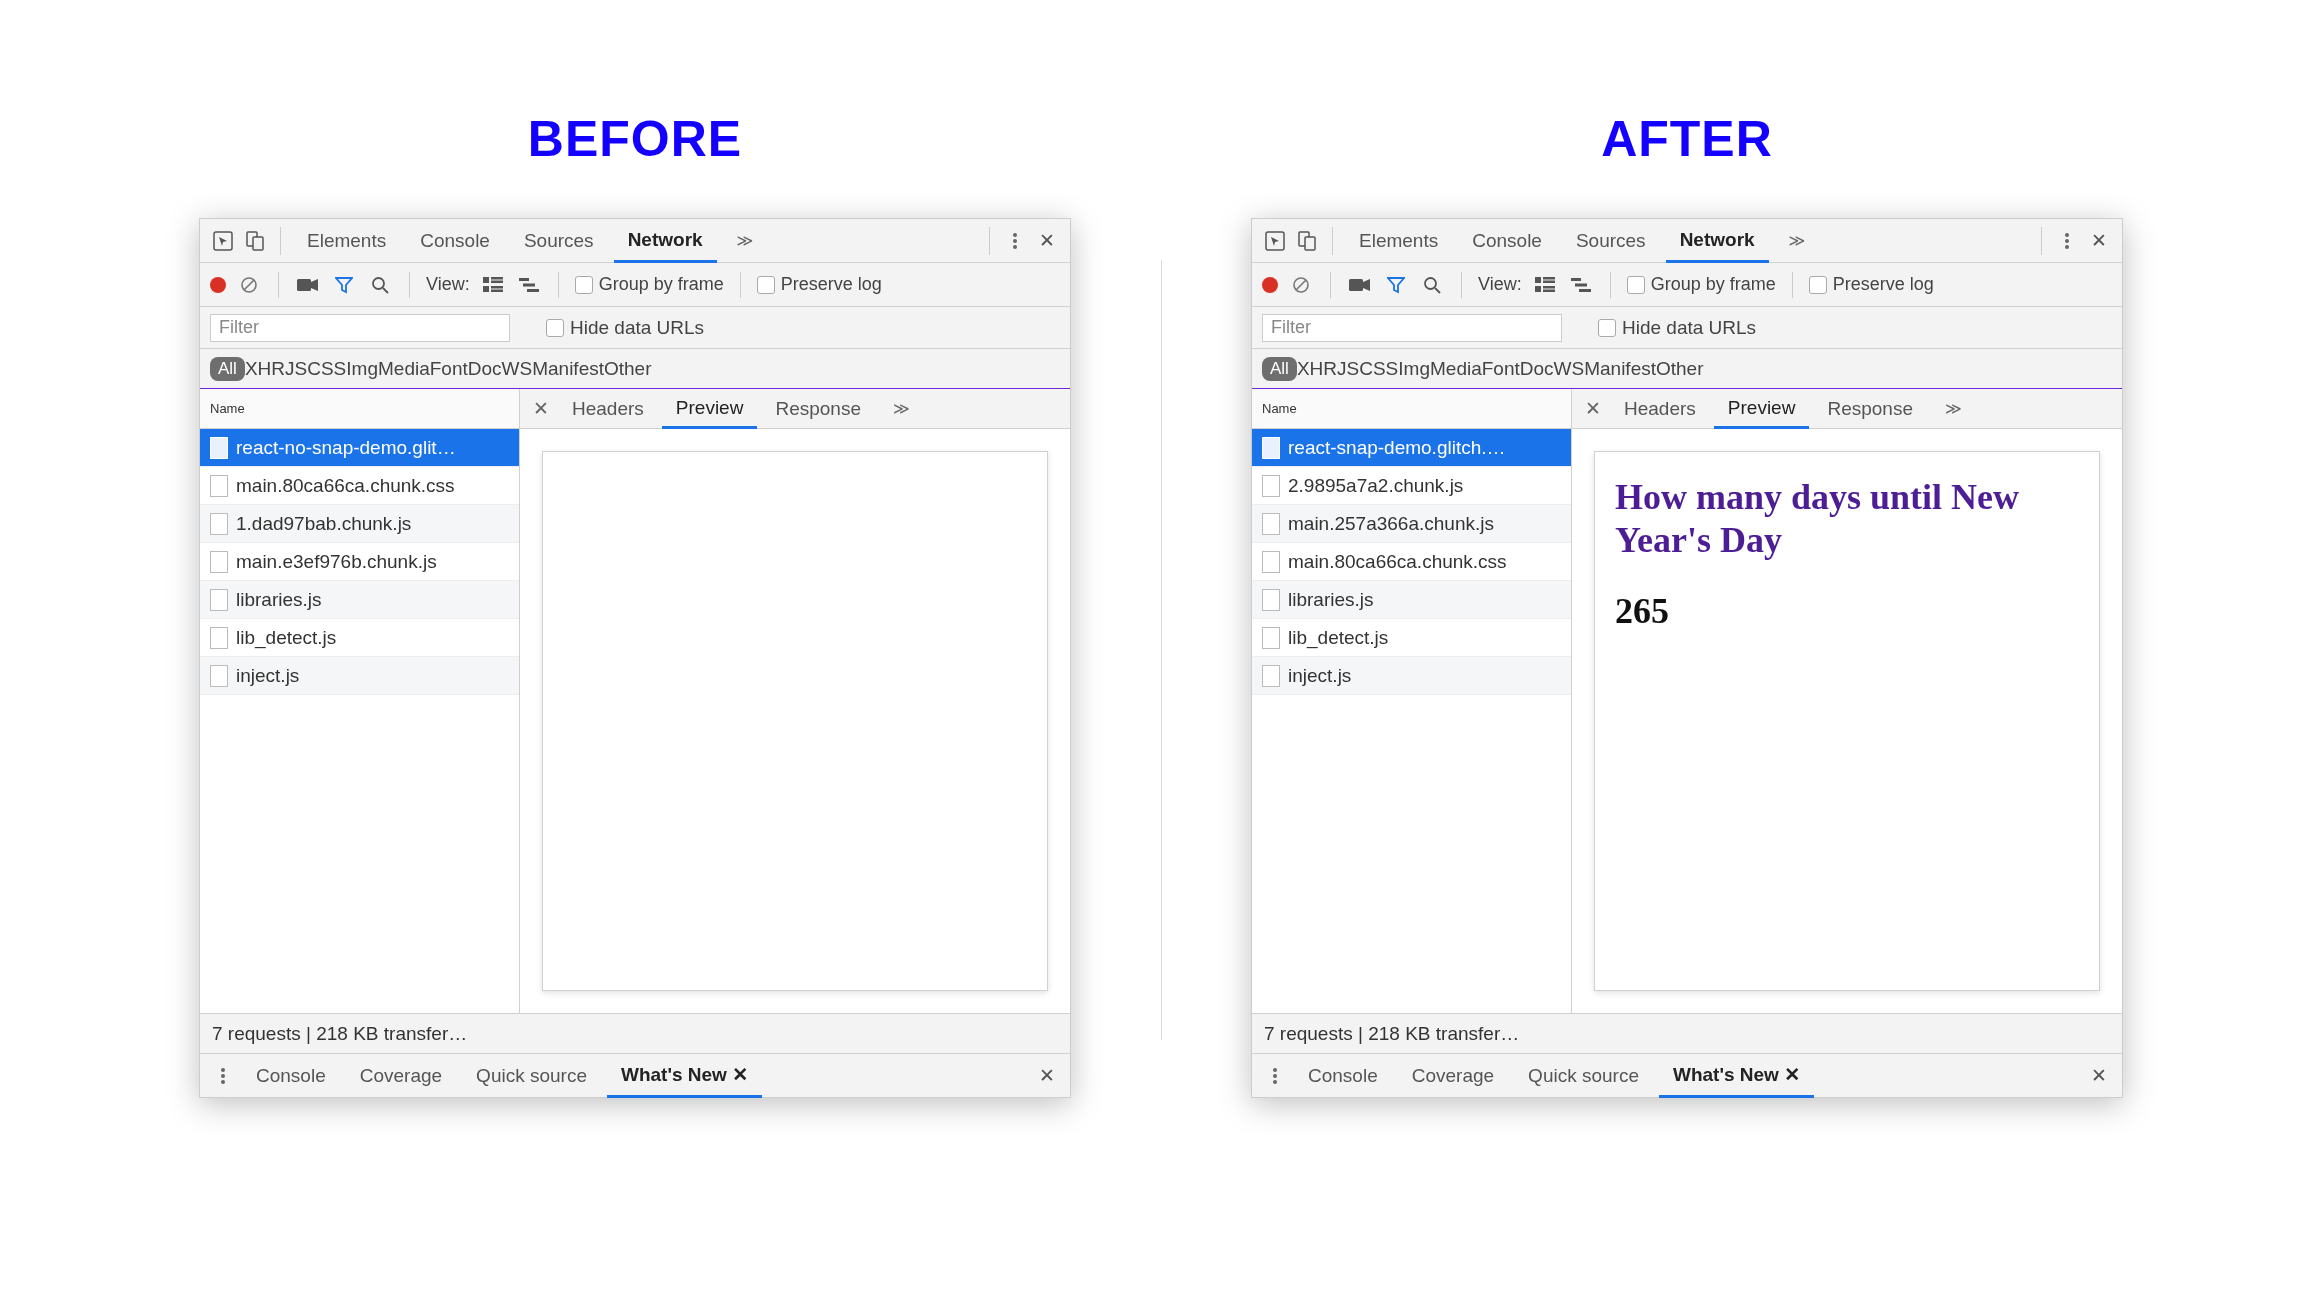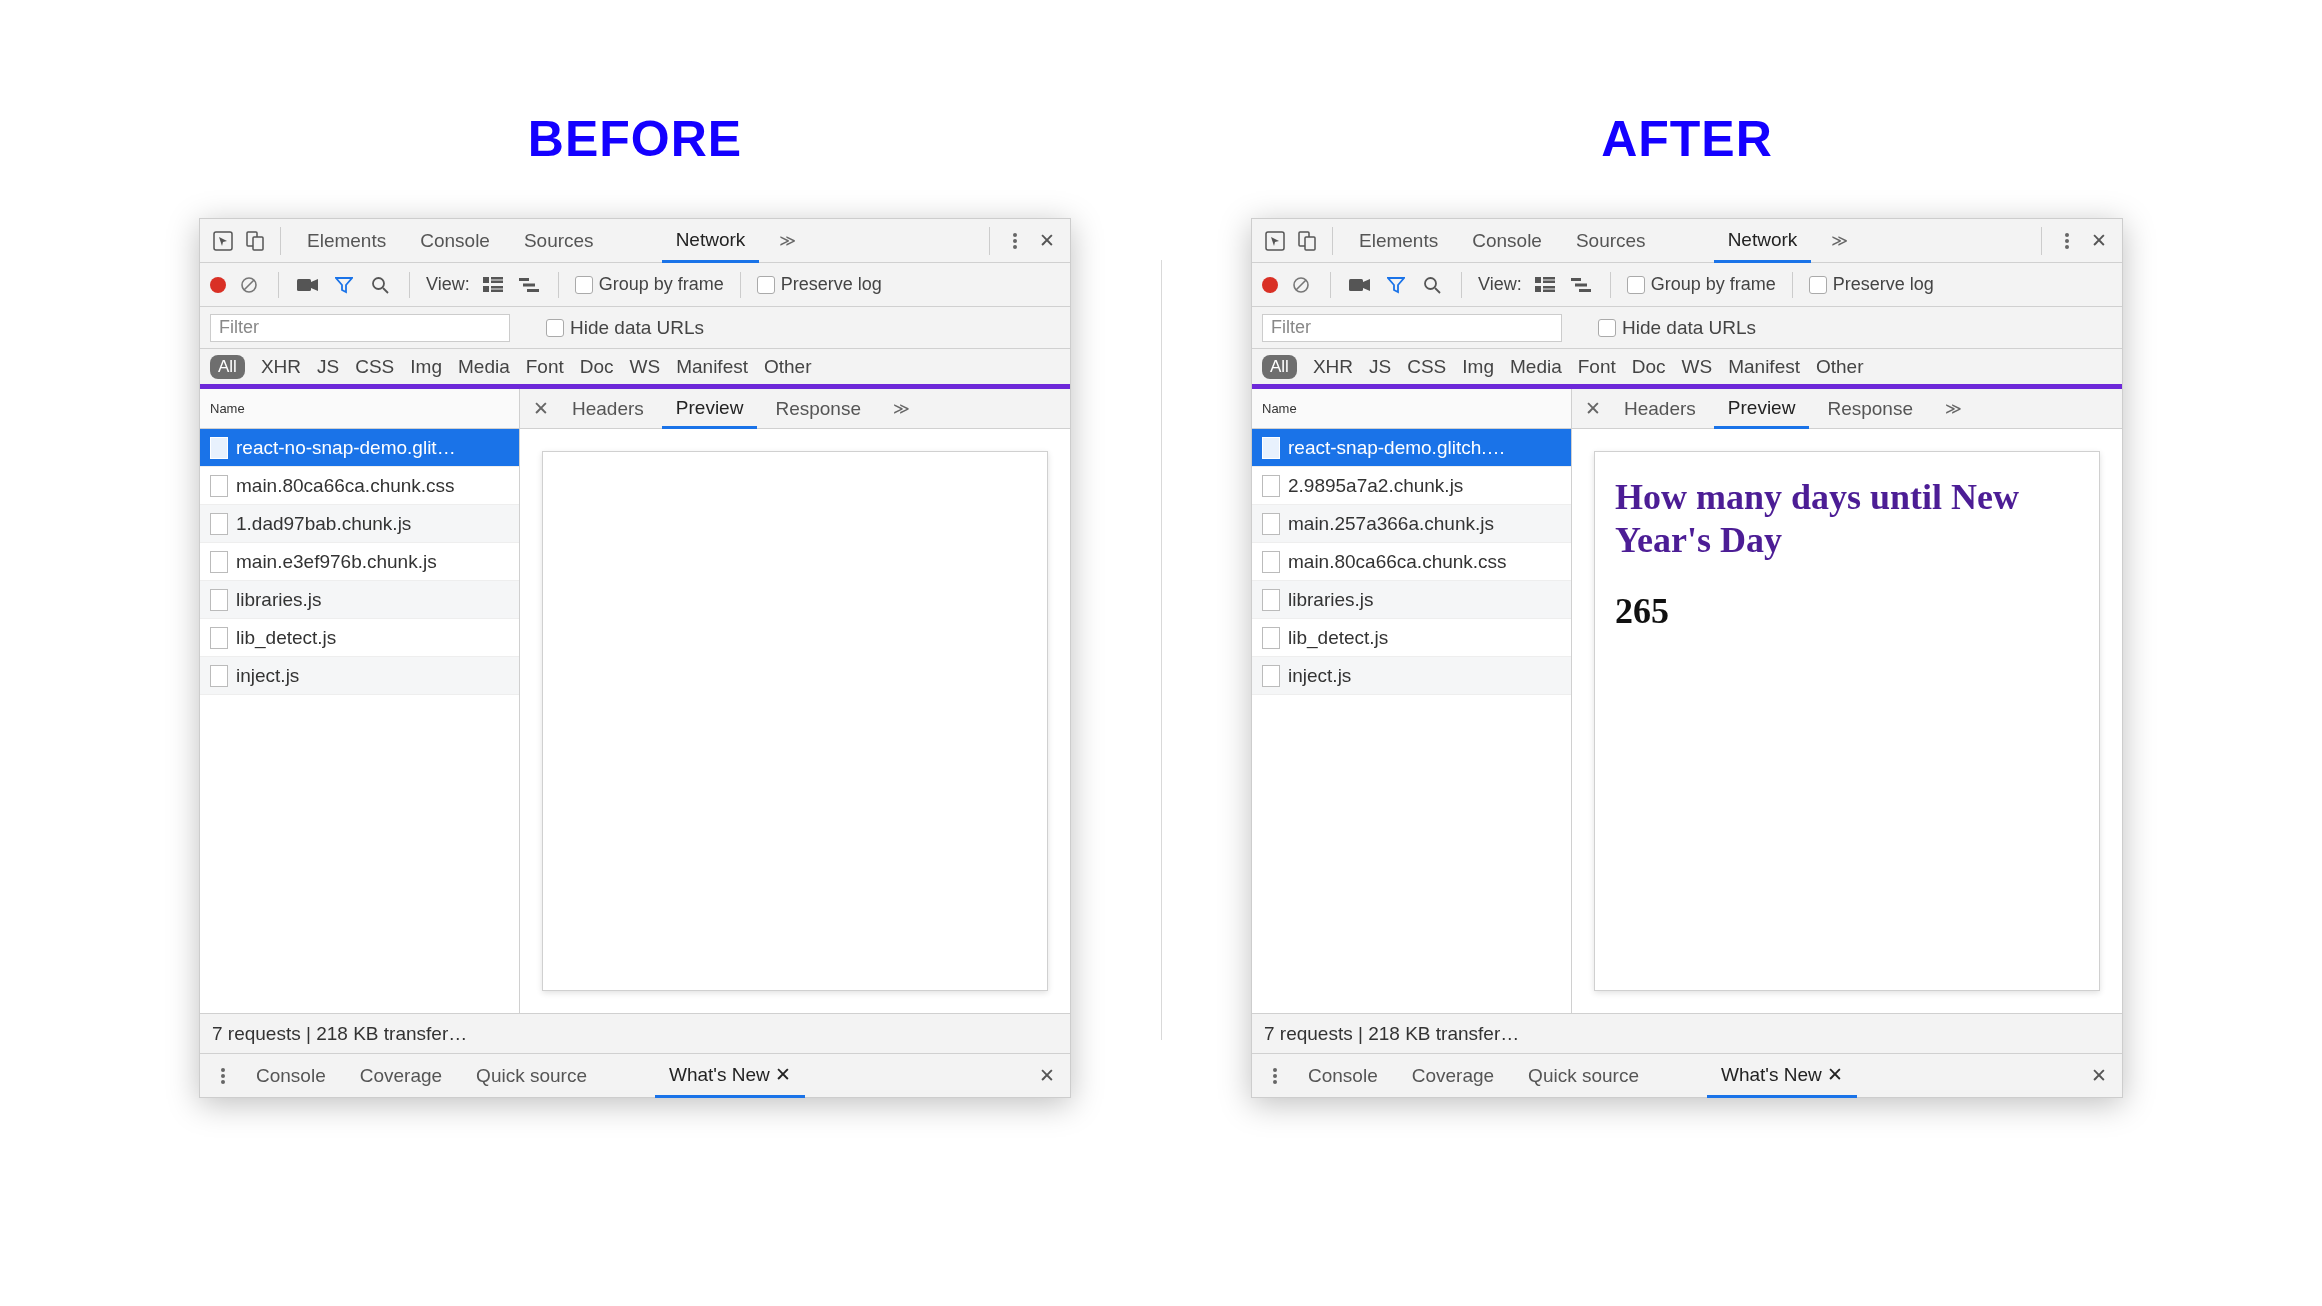--- a/index.html
+++ b/index.html
@@ -56,22 +56,21 @@
       height: 100%;
       display: flex;
       align-items: center;
       color: #555;
       font-size: 19px;
     }
     .tab.active {
       color: #232323;
       border-bottom: 3px solid #1a73e8;
       margin-bottom: -1px;
-      font-weight: 400;
-      margin-left: 48px;
+      font-weight: 700;
     }
     .toolbar {
       display: flex;
       align-items: center;
       height: 44px;
       border-bottom: 1px solid #d0d0d0;
       background: #f3f3f3;
       padding: 0 10px;
       gap: 10px;
       font-size: 18px;
@@ -95,22 +94,22 @@
       gap: 36px;
       font-size: 19px;
       color: #444;
     }
     .filterinput {
       width: 300px; height: 28px; border: 1px solid #ccc;
       background: #fff; padding: 0 8px; color: #888; font-size: 18px;
       display: flex; align-items: center;
     }
     .typerow {
-      display: flex; align-items: center; gap: 16px;
-      height: 40px; border-bottom: 5px solid #6d28d9;
+      display: flex; align-items: center; 
+      height: 40px; border-bottom: 1px solid #6d28d9;
       background: #f3f3f3; padding: 0 10px;
       font-size: 19px; color: #444;
     }
     .pill {
       background: #6e6e6e; color: #fff; border-radius: 8px;
       padding: 2px 8px; font-size: 17px;
     }
     .content {
       flex: 1; display: flex; min-height: 0;
     }

